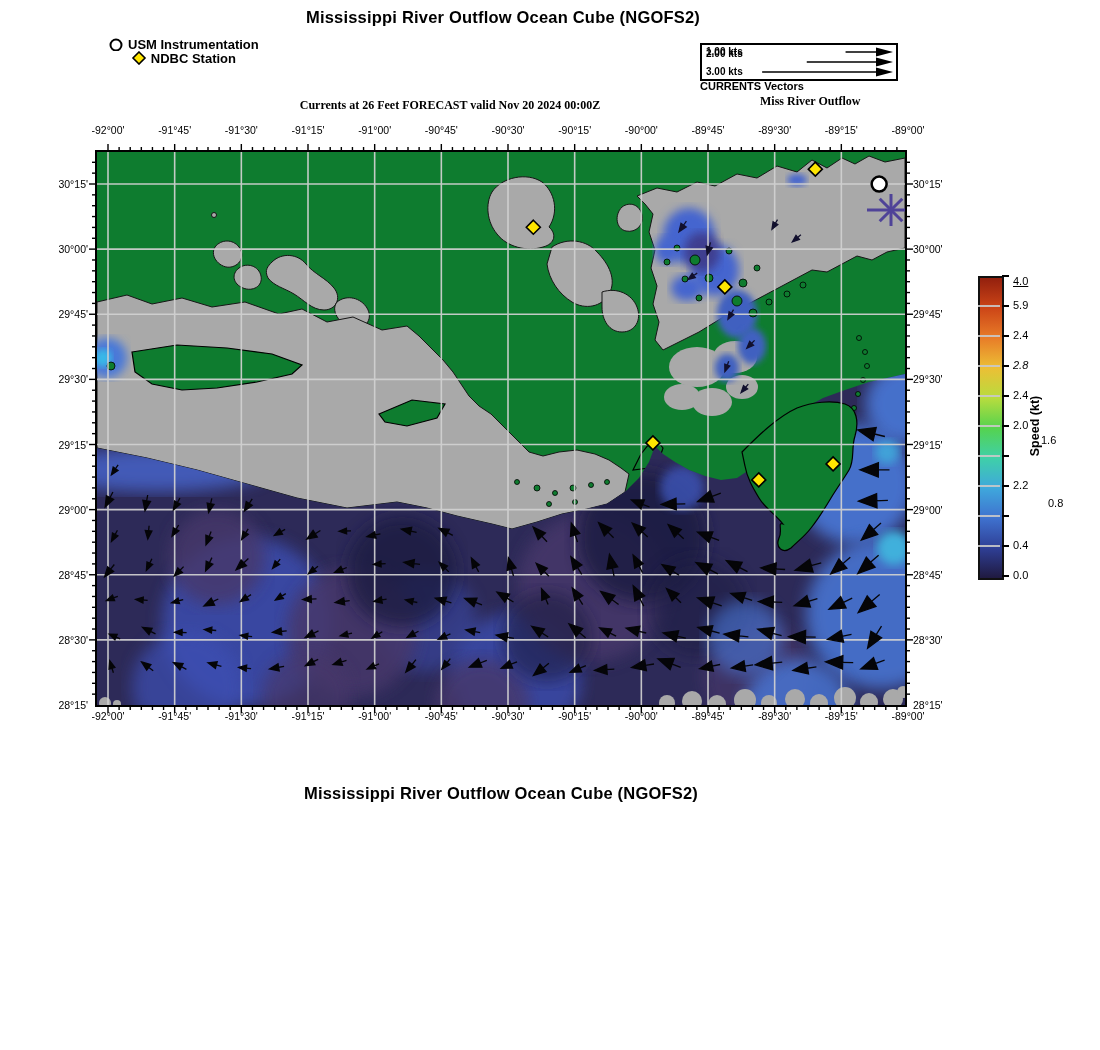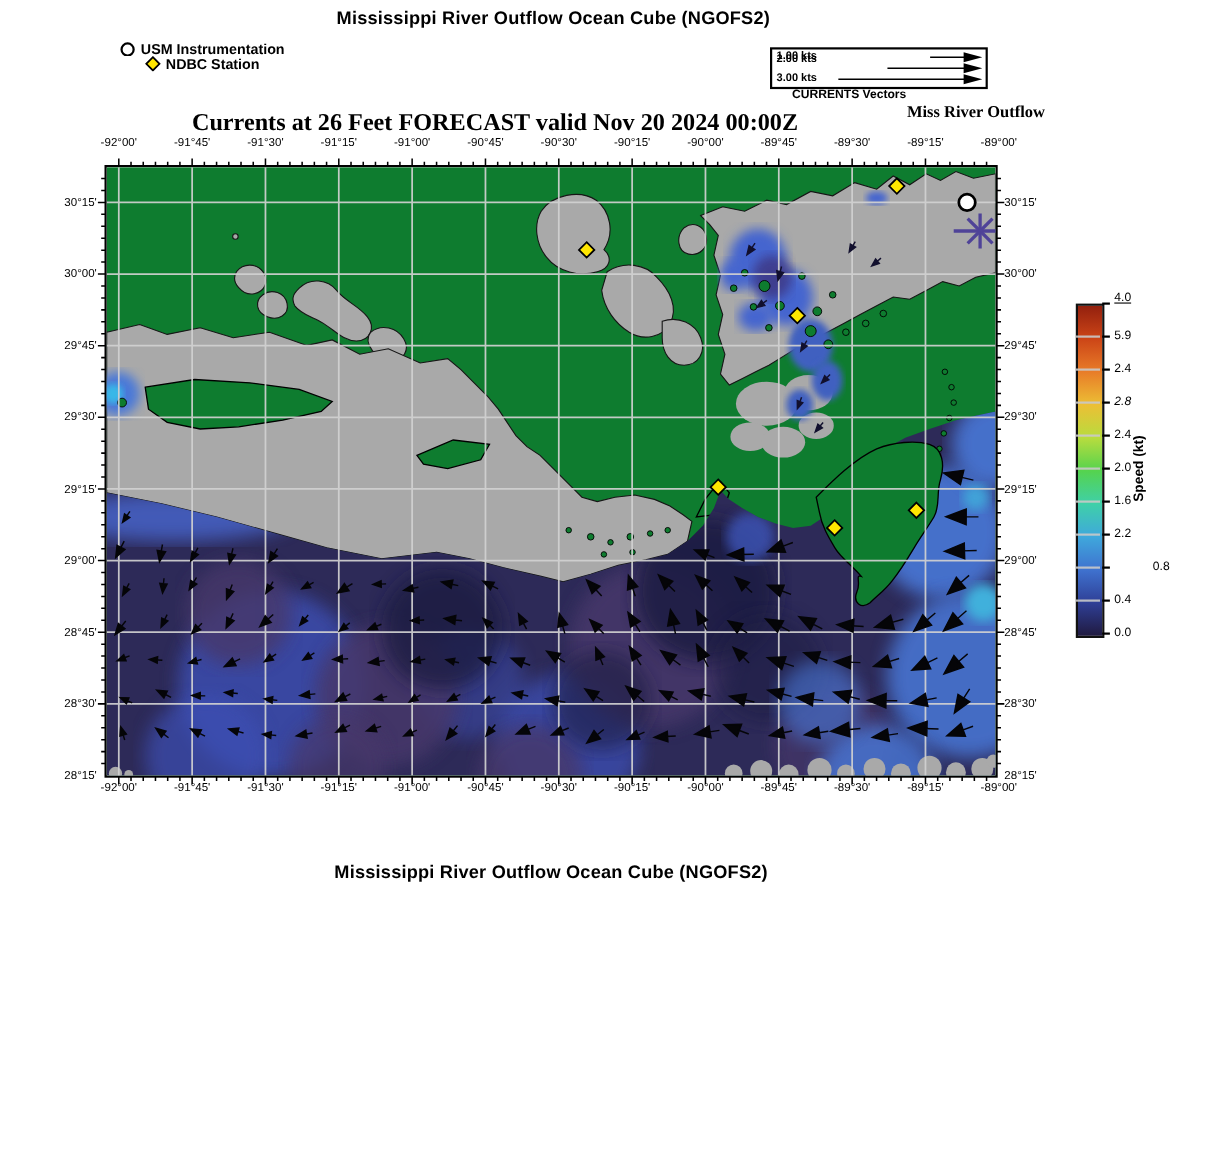--- a/index.html
+++ b/index.html
@@ -3,30 +3,30 @@
 <meta charset="utf-8">
 <style>
   html,body{margin:0;padding:0;background:#fff;}
   .fig{position:relative;width:1100px;height:910px;background:#ffffff;
        font-family:"Liberation Sans",sans-serif;color:#000;overflow:hidden;}
   .title-top,.title-bottom{position:absolute;left:0;width:1006px;text-align:center;
        font-size:16.5px;font-weight:bold;letter-spacing:.2px;}
   .title-top{top:8px;}
   .title-bottom{top:784px;left:0;width:1002px;}
   .subtitle{position:absolute;left:150px;top:98px;width:600px;text-align:center;
-       font-family:"Liberation Serif",serif;font-weight:bold;font-size:22px;}
-  .region-label{position:absolute;left:760px;top:94px;width:190px;text-align:right;
-       font-family:"Liberation Serif",serif;font-weight:bold;font-size:15px;}
+       font-family:"Liberation Serif",serif;font-weight:bold;font-size:12px;}
+  .region-label{position:absolute;left:760px;top:94px;width:190px;text-align:left;
+       font-family:"Liberation Serif",serif;font-weight:bold;font-size:12px;}
   .legend{position:absolute;left:108px;top:37px;}
   .legend-row{display:flex;align-items:center;height:14px;font-weight:bold;font-size:13px;justify-content:center;}
   .legend-row svg{margin-right:4px;}
   .vecbox{position:absolute;left:700px;top:43px;width:194px;height:34px;
        border:2px solid #000;background:#fff;}
   .vecrow{position:absolute;left:4px;font-size:10px;font-weight:bold;line-height:10px;}
-  .vec-caption{position:absolute;left:700px;top:80px;font-size:11px;font-weight:bold;margin-left:20px;}
+  .vec-caption{position:absolute;left:700px;top:80px;font-size:11px;font-weight:bold;}
   .map-frame{position:absolute;left:95px;top:150px;width:808px;height:553px;border:2px solid #000;}
   .axis-label{position:absolute;font-size:10.5px;color:#000;white-space:nowrap;}
   .lon-label{width:70px;text-align:center;}
   .lat-label-left{width:52px;text-align:right;}
   .lat-label-right{width:52px;text-align:left;}
   .cbar{position:absolute;left:978px;top:276px;width:22px;height:300px;border:2px solid #111;box-sizing:content-box;}
   .cbar-line{position:absolute;left:978px;width:22px;height:2px;background:#c9c9c9;opacity:.9;}
   .cbar-tick{position:absolute;left:1002px;width:7px;height:1.5px;background:#000;}
   .cbar-label{position:absolute;left:1013px;font-size:11px;}
   .cbar-title{position:absolute;left:1028px;top:356px;width:140px;text-align:center;
@@ -852,45 +852,45 @@
       <div class="axis-label lat-label-right" style="left: 913px; top: 438.5px;">29°15'</div>
       <div class="axis-label lat-label-right" style="left: 913px; top: 503.625px;">29°00'</div>
       <div class="axis-label lat-label-right" style="left: 913px; top: 568.75px;">28°45'</div>
       <div class="axis-label lat-label-right" style="left: 913px; top: 633.875px;">28°30'</div>
       <div class="axis-label lat-label-right" style="left: 913px; top: 699px;">28°15'</div>
     </div>
 
   <div class="cbar" id="cbar" style="background: linear-gradient(to top, rgb(32, 26, 64) 0%, rgb(47, 63, 150) 10%, rgb(63, 114, 207) 20%, rgb(63, 168, 220) 30%, rgb(63, 208, 168) 40%, rgb(85, 211, 78) 50%, rgb(184, 220, 62) 60%, rgb(236, 191, 53) 70%, rgb(232, 124, 40) 80%, rgb(204, 69, 23) 90%, rgb(147, 32, 14) 100%);"></div>
   <div id="cbar-annot">
       <div class="cbar-tick" style="top: 275px;"></div>
-      <div class="cbar-label" style="top: 265px; text-decoration: underline;">4.0</div>
+      <div class="cbar-label" style="top: 275px; text-decoration: underline;">4.0</div>
       <div class="cbar-line" style="top: 305px;"></div>
       <div class="cbar-tick" style="top: 305px;"></div>
       <div class="cbar-label" style="top: 299px;">5.9</div>
       <div class="cbar-line" style="top: 335px;"></div>
       <div class="cbar-tick" style="top: 335px;"></div>
       <div class="cbar-label" style="top: 329px;">2.4</div>
       <div class="cbar-line" style="top: 365px;"></div>
       <div class="cbar-tick" style="top: 365px;"></div>
       <div class="cbar-label" style="top: 359px; font-style: italic;">2.8</div>
       <div class="cbar-line" style="top: 395px;"></div>
       <div class="cbar-tick" style="top: 395px;"></div>
       <div class="cbar-label" style="top: 389px;">2.4</div>
       <div class="cbar-line" style="top: 425px;"></div>
       <div class="cbar-tick" style="top: 425px;"></div>
       <div class="cbar-label" style="top: 419px;">2.0</div>
       <div class="cbar-line" style="top: 455px;"></div>
       <div class="cbar-tick" style="top: 455px;"></div>
-      <div class="cbar-label" style="top: 449px;">1.6</div>
+      <div class="cbar-label" style="top: 434px; margin-left: 28px;">1.6</div>
       <div class="cbar-line" style="top: 485px;"></div>
       <div class="cbar-tick" style="top: 485px;"></div>
       <div class="cbar-label" style="top: 479px;">2.2</div>
       <div class="cbar-line" style="top: 515px;"></div>
       <div class="cbar-tick" style="top: 515px;"></div>
-      <div class="cbar-label" style="top: 509px; padding-left: 35px;">0.8</div>
+      <div class="cbar-label" style="top: 497px; padding-left: 35px;">0.8</div>
       <div class="cbar-line" style="top: 545px;"></div>
       <div class="cbar-tick" style="top: 545px;"></div>
       <div class="cbar-label" style="top: 539px;">0.4</div>
       <div class="cbar-tick" style="top: 575px;"></div>
       <div class="cbar-label" style="top: 569px;">0.0</div>
     </div>
   <div class="cbar-title">Speed (kt)</div>
 
   <div class="title-bottom">Mississippi River Outflow Ocean Cube (NGOFS2)</div>
 </div>

